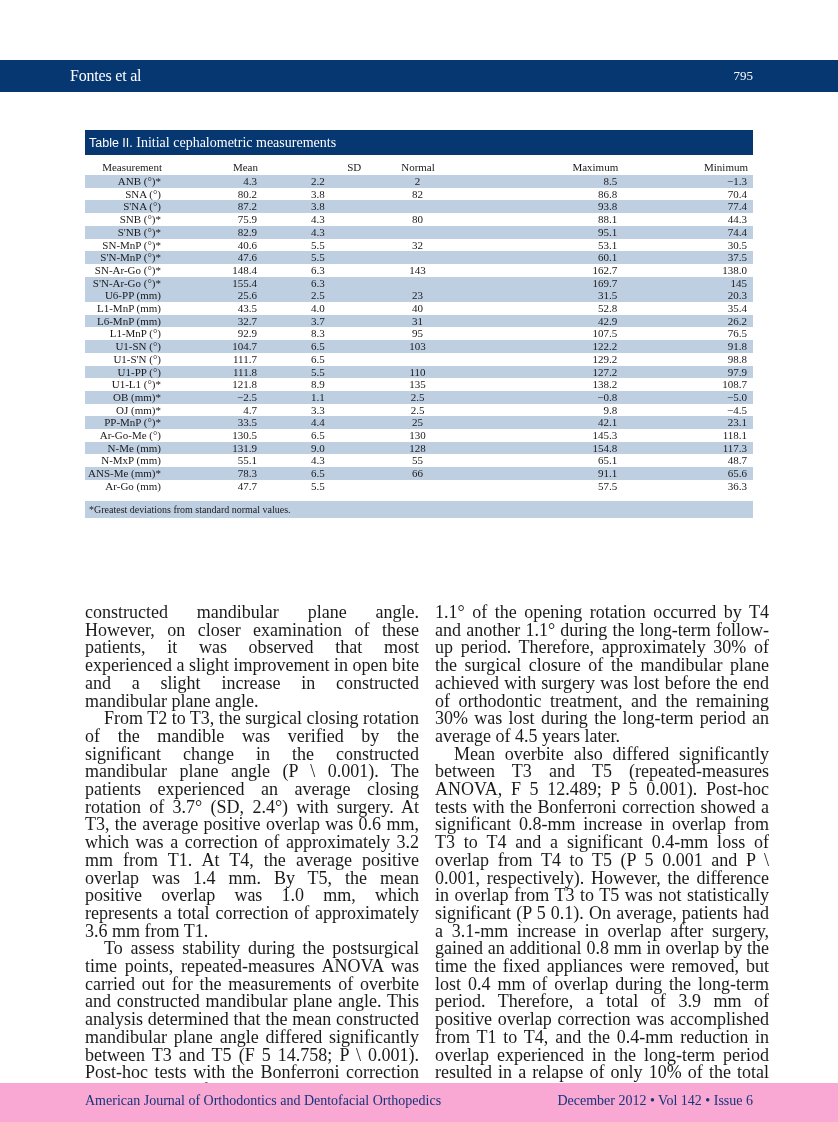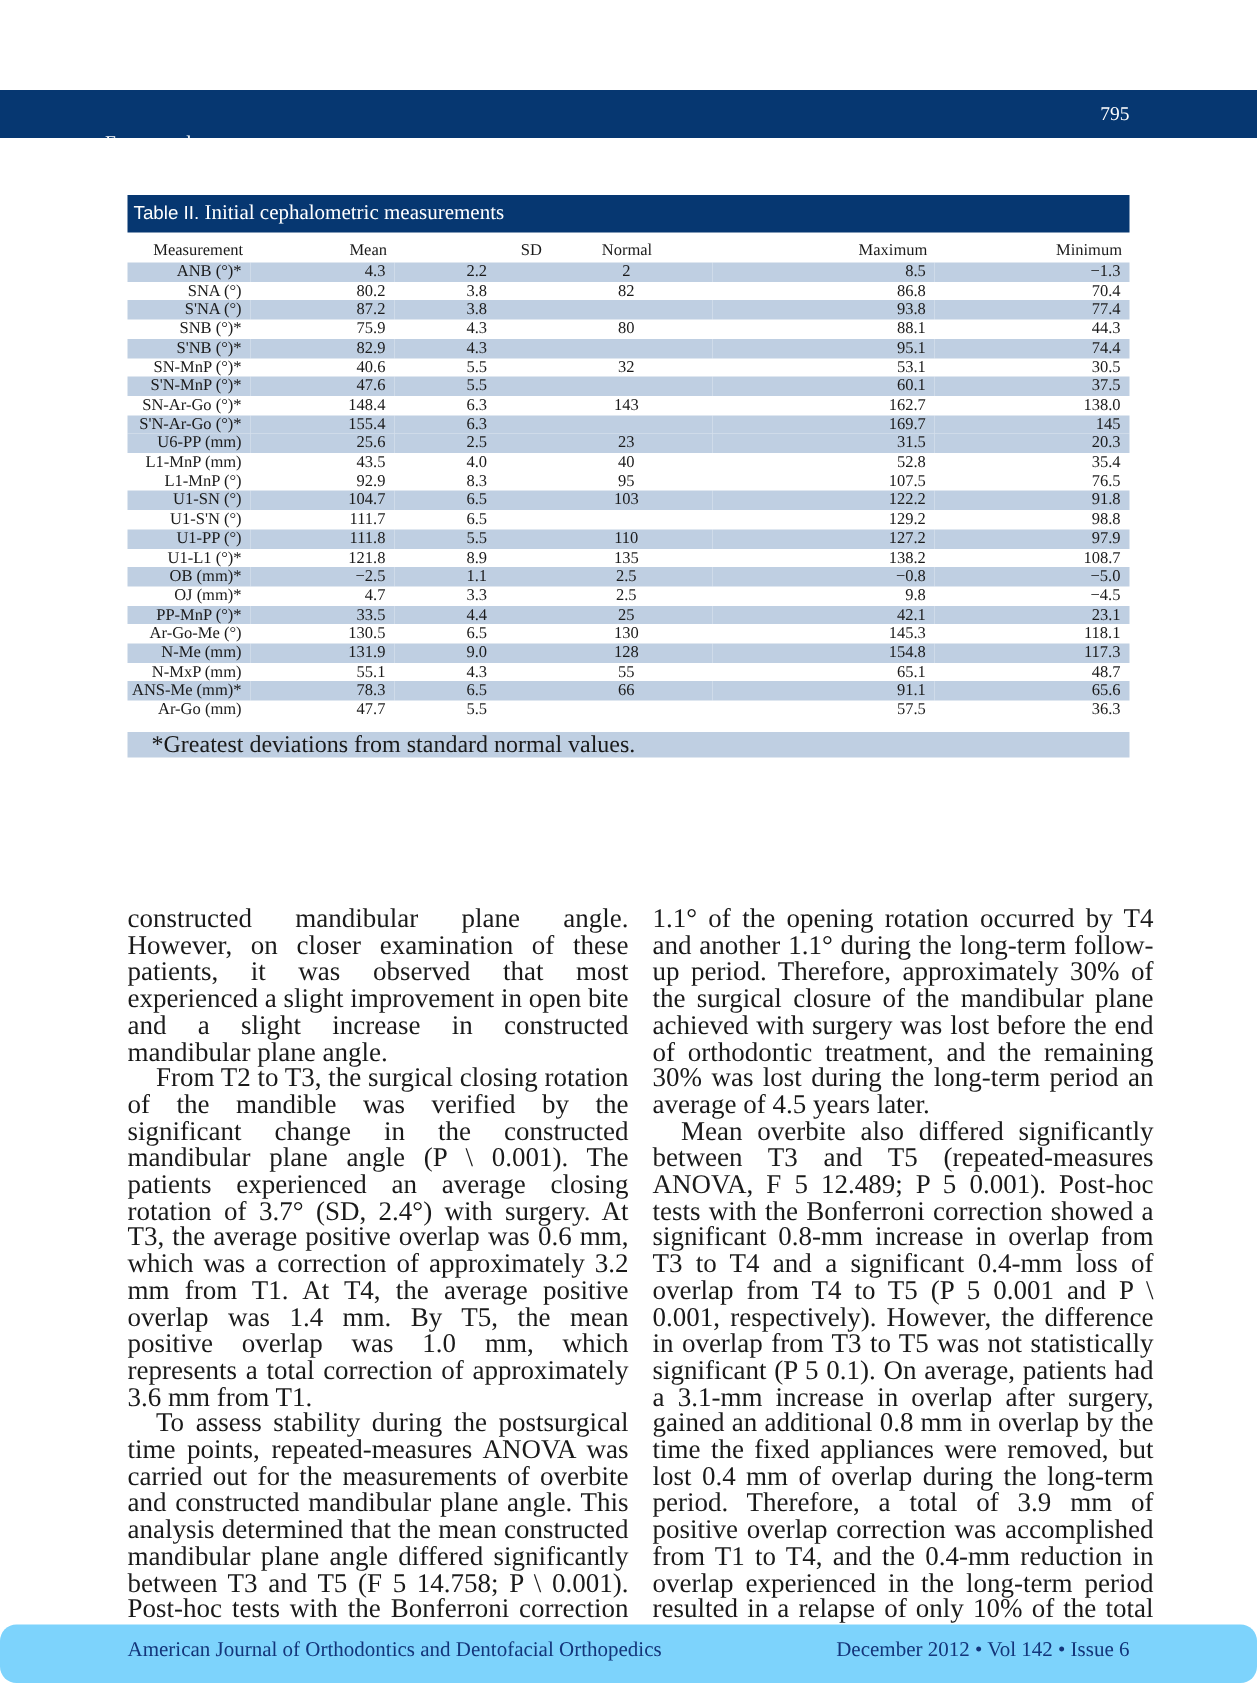--- a/index.html
+++ b/index.html
@@ -1,42 +1,42 @@
 <!DOCTYPE html>
 <html><head>
 <meta charset="utf-8">
 <style>
   html, body { margin:0; padding:0; background:#ffffff; }
   body { width:838px; height:1122px; position:relative; overflow:hidden;
          font-family:"Liberation Serif", "DejaVu Serif", serif; color:#1a1a1a; }
   .header-band { position:absolute; left:0; top:60px; width:838px; height:32px; background:#063771; }
-  .header-band .author { position:absolute; left:70px; top:7px; color:#fff; font-size:13px; letter-spacing:-0.2px;margin-top:20px; }
+  .header-band .author { position:absolute; left:70px; top:7px; color:#fff; font-size:16px; letter-spacing:-0.2px; }
   .header-band .page { position:absolute; right:85px; top:8px; color:#fff; font-size:13px; }
 
   .table-wrap { position:absolute; left:85px; top:130px; width:668px; }
   .table-title { background:#063771; color:#fff; height:25px; line-height:25px; padding-left:4px; font-size:14px; }
   .table-title .lbl { font-family:"Liberation Sans", "DejaVu Sans", sans-serif; font-size:12.5px; }
   table { border-collapse:collapse; width:668px; margin-top:4px; font-size:11px; }
   th { font-weight:normal; height:16px; text-align:right; padding:0 5px 0 0; font-size:11px; }
   th.first, td.first { text-align:right; padding-left:3px; }
   td { height:12.7px; line-height:12.7px; padding:0 6px 0 0; text-align:right; white-space:nowrap; }
   tr.shade td { background:#bfcfe2; }
   td.mean { width:95px; } td.max { width:150px; } td.min { width:130px; }
   td.c-sd { text-align:left; padding-left:48px; width:52px; }
   td.c-norm { text-align:center; width:108px; }
-  .footnote { margin-top:8px; background:#bfcfe2; height:17px; line-height:17px; padding-left:16px; font-size:16px; }
+  .footnote { margin-top:8px; background:#bfcfe2; height:17px; line-height:17px; padding-left:4px; font-size:10px; }
 
   .col { position:absolute; top:604px; width:334px; font-size:18px; line-height:17.7px; text-align:justify; }
   .col.left { left:85px; }
   .col.right { left:435px; }
   .col p { margin:0; text-indent:0; }
   .col p.ind { text-indent:19px; }
   .fig-link { color:#2a4a9a; }
 
-  .footer-band { position:absolute; left:0; top:1083px; width:838px; height:39px; background:#7dd3fc;border-radius:11px; }
+  .footer-band { position:absolute; left:0; top:1083px; width:838px; height:39px; background:#f9a8d4; }
   .footer-band .journal { position:absolute; left:85px; top:10px; color:#13357a; font-size:14px; }
   .footer-band .issue { position:absolute; right:85px; top:10px; color:#13357a; font-size:14px; }
 </style>
 </head>
 <body>
 
 <div class="header-band">
   <span class="author">Fontes et al</span>
   <span class="page">795</span>
 </div>
@@ -139,20 +139,28 @@
           <td class="min">20.3</td>
         </tr>
         <tr class="">
           <td class="first">L1-MnP (mm)</td>
           <td class="mean">43.5</td>
           <td class="c-sd">4.0</td>
           <td class="c-norm">40</td>
           <td class="max">52.8</td>
           <td class="min">35.4</td>
         </tr>
+        <tr class="shade">
+          <td class="first">L6-MnP (mm)</td>
+          <td class="mean">32.7</td>
+          <td class="c-sd">3.7</td>
+          <td class="c-norm">31</td>
+          <td class="max">42.9</td>
+          <td class="min">26.2</td>
+        </tr>
         <tr class="">
           <td class="first">L1-MnP (°)</td>
           <td class="mean">92.9</td>
           <td class="c-sd">8.3</td>
           <td class="c-norm">95</td>
           <td class="max">107.5</td>
           <td class="min">76.5</td>
         </tr>
         <tr class="shade">
           <td class="first">U1-SN (°)</td>

